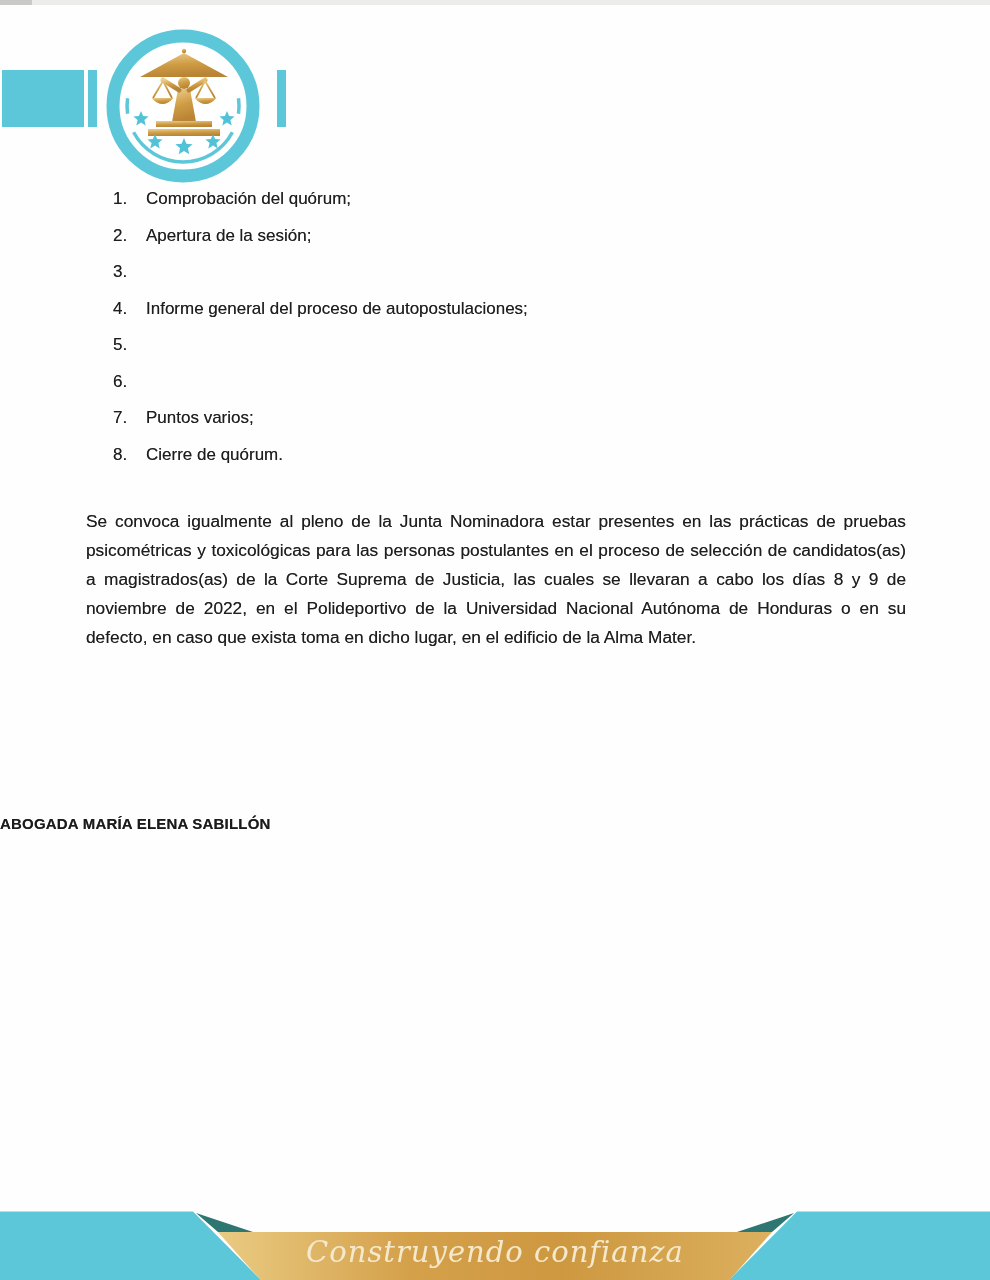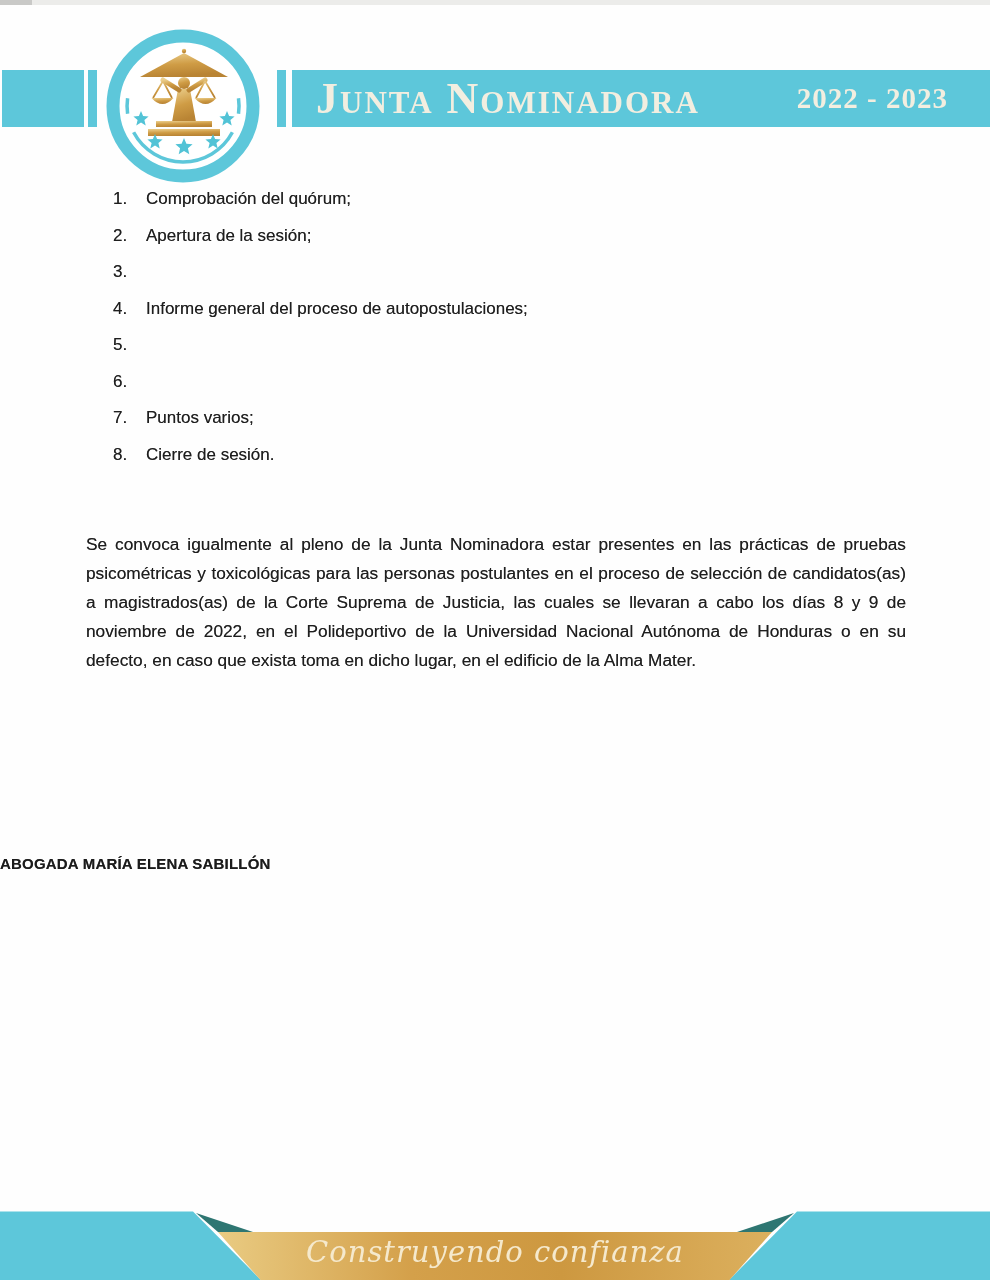--- a/index.html
+++ b/index.html
@@ -23,21 +23,21 @@
     line-height:1;
   }
   .period{
     font-family:"Liberation Serif",serif;font-weight:700;font-size:29px;
     letter-spacing:1px;color:#f2eee0;margin-left:auto;margin-right:42px;white-space:nowrap;
     line-height:1;
   }
   .logo-svg{position:absolute;left:106px;top:29px;}
 
   
-  .doc-text{text-shadow:0 0 .5px rgba(30,30,30,.65);margin-top:40px;}
+  .doc-text{text-shadow:0 0 .5px rgba(30,30,30,.65);}
   .agenda{position:absolute;left:113px;top:190px;width:800px;list-style:none;margin:0;padding:0;}
   .agenda-item{display:flex;font-size:17px;line-height:18px;margin-bottom:18.5px;}
   .agenda-num{width:33px;flex:0 0 33px;}
   .convocation{
     position:absolute;left:86px;top:490px;width:820px;
     font-size:17.3px;line-height:29px;text-align:justify;
   }
   .dateline{position:absolute;left:87px;top:687px;width:820px;font-size:17.3px;}
   .signature{position:absolute;left:0;top:813px;width:990px;
     font-weight:700;font-size:15px;line-height:22px;letter-spacing:.2px;color:#1b1b1b;}
@@ -53,24 +53,20 @@
 <body>
 
 <div class="page">
 
   <div class="scan-strip"></div>
   <div class="scan-strip-cap"></div>
 
   <div class="band-seg band-left"></div>
   <div class="band-seg band-bar-l"></div>
   <div class="band-seg band-bar-r"></div>
-  <div class="band-seg band-main">
-    <div class="org-title">Junta Nominadora</div>
-    <div class="period">2022 - 2023</div>
-  </div>
 
   <svg class="logo-svg" width="154" height="154" viewBox="0 0 154 154">
     <defs>
       <linearGradient id="goldGrad" x1="0" y1="0" x2="0.25" y2="1">
         <stop offset="0" stop-color="#ecd08e"></stop>
         <stop offset="0.55" stop-color="#cf9c45"></stop>
         <stop offset="1" stop-color="#b98434"></stop>
       </linearGradient>
     </defs>
     <circle cx="77" cy="77" r="70" fill="#ffffff" stroke="#5dc7da" stroke-width="13"></circle>
@@ -123,21 +119,21 @@
     </li>
     <li class="agenda-item">
       <span class="agenda-num">6.</span>
     </li>
     <li class="agenda-item">
       <span class="agenda-num">7.</span>
       <span>Puntos varios;</span>
     </li>
     <li class="agenda-item">
       <span class="agenda-num">8.</span>
-      <span>Cierre de sesión.</span>
+      <span>Cierre de quórum.</span>
     </li>
   </ol>
 
   <p class="convocation doc-text">Se convoca igualmente al pleno de la Junta Nominadora estar presentes en las prácticas de pruebas psicométricas y toxicológicas para las personas postulantes en el proceso de selección de candidatos(as) a magistrados(as) de la Corte Suprema de Justicia, las cuales se llevaran a cabo los días  8 y 9 de noviembre de 2022, en el Polideportivo de la Universidad Nacional Autónoma de Honduras o en su defecto, en caso que exista toma en dicho lugar, en el edificio de la Alma Mater.</p>
 
 
   <div class="signature doc-text">
     <div>ABOGADA MARÍA ELENA SABILLÓN</div>
   </div>
 

